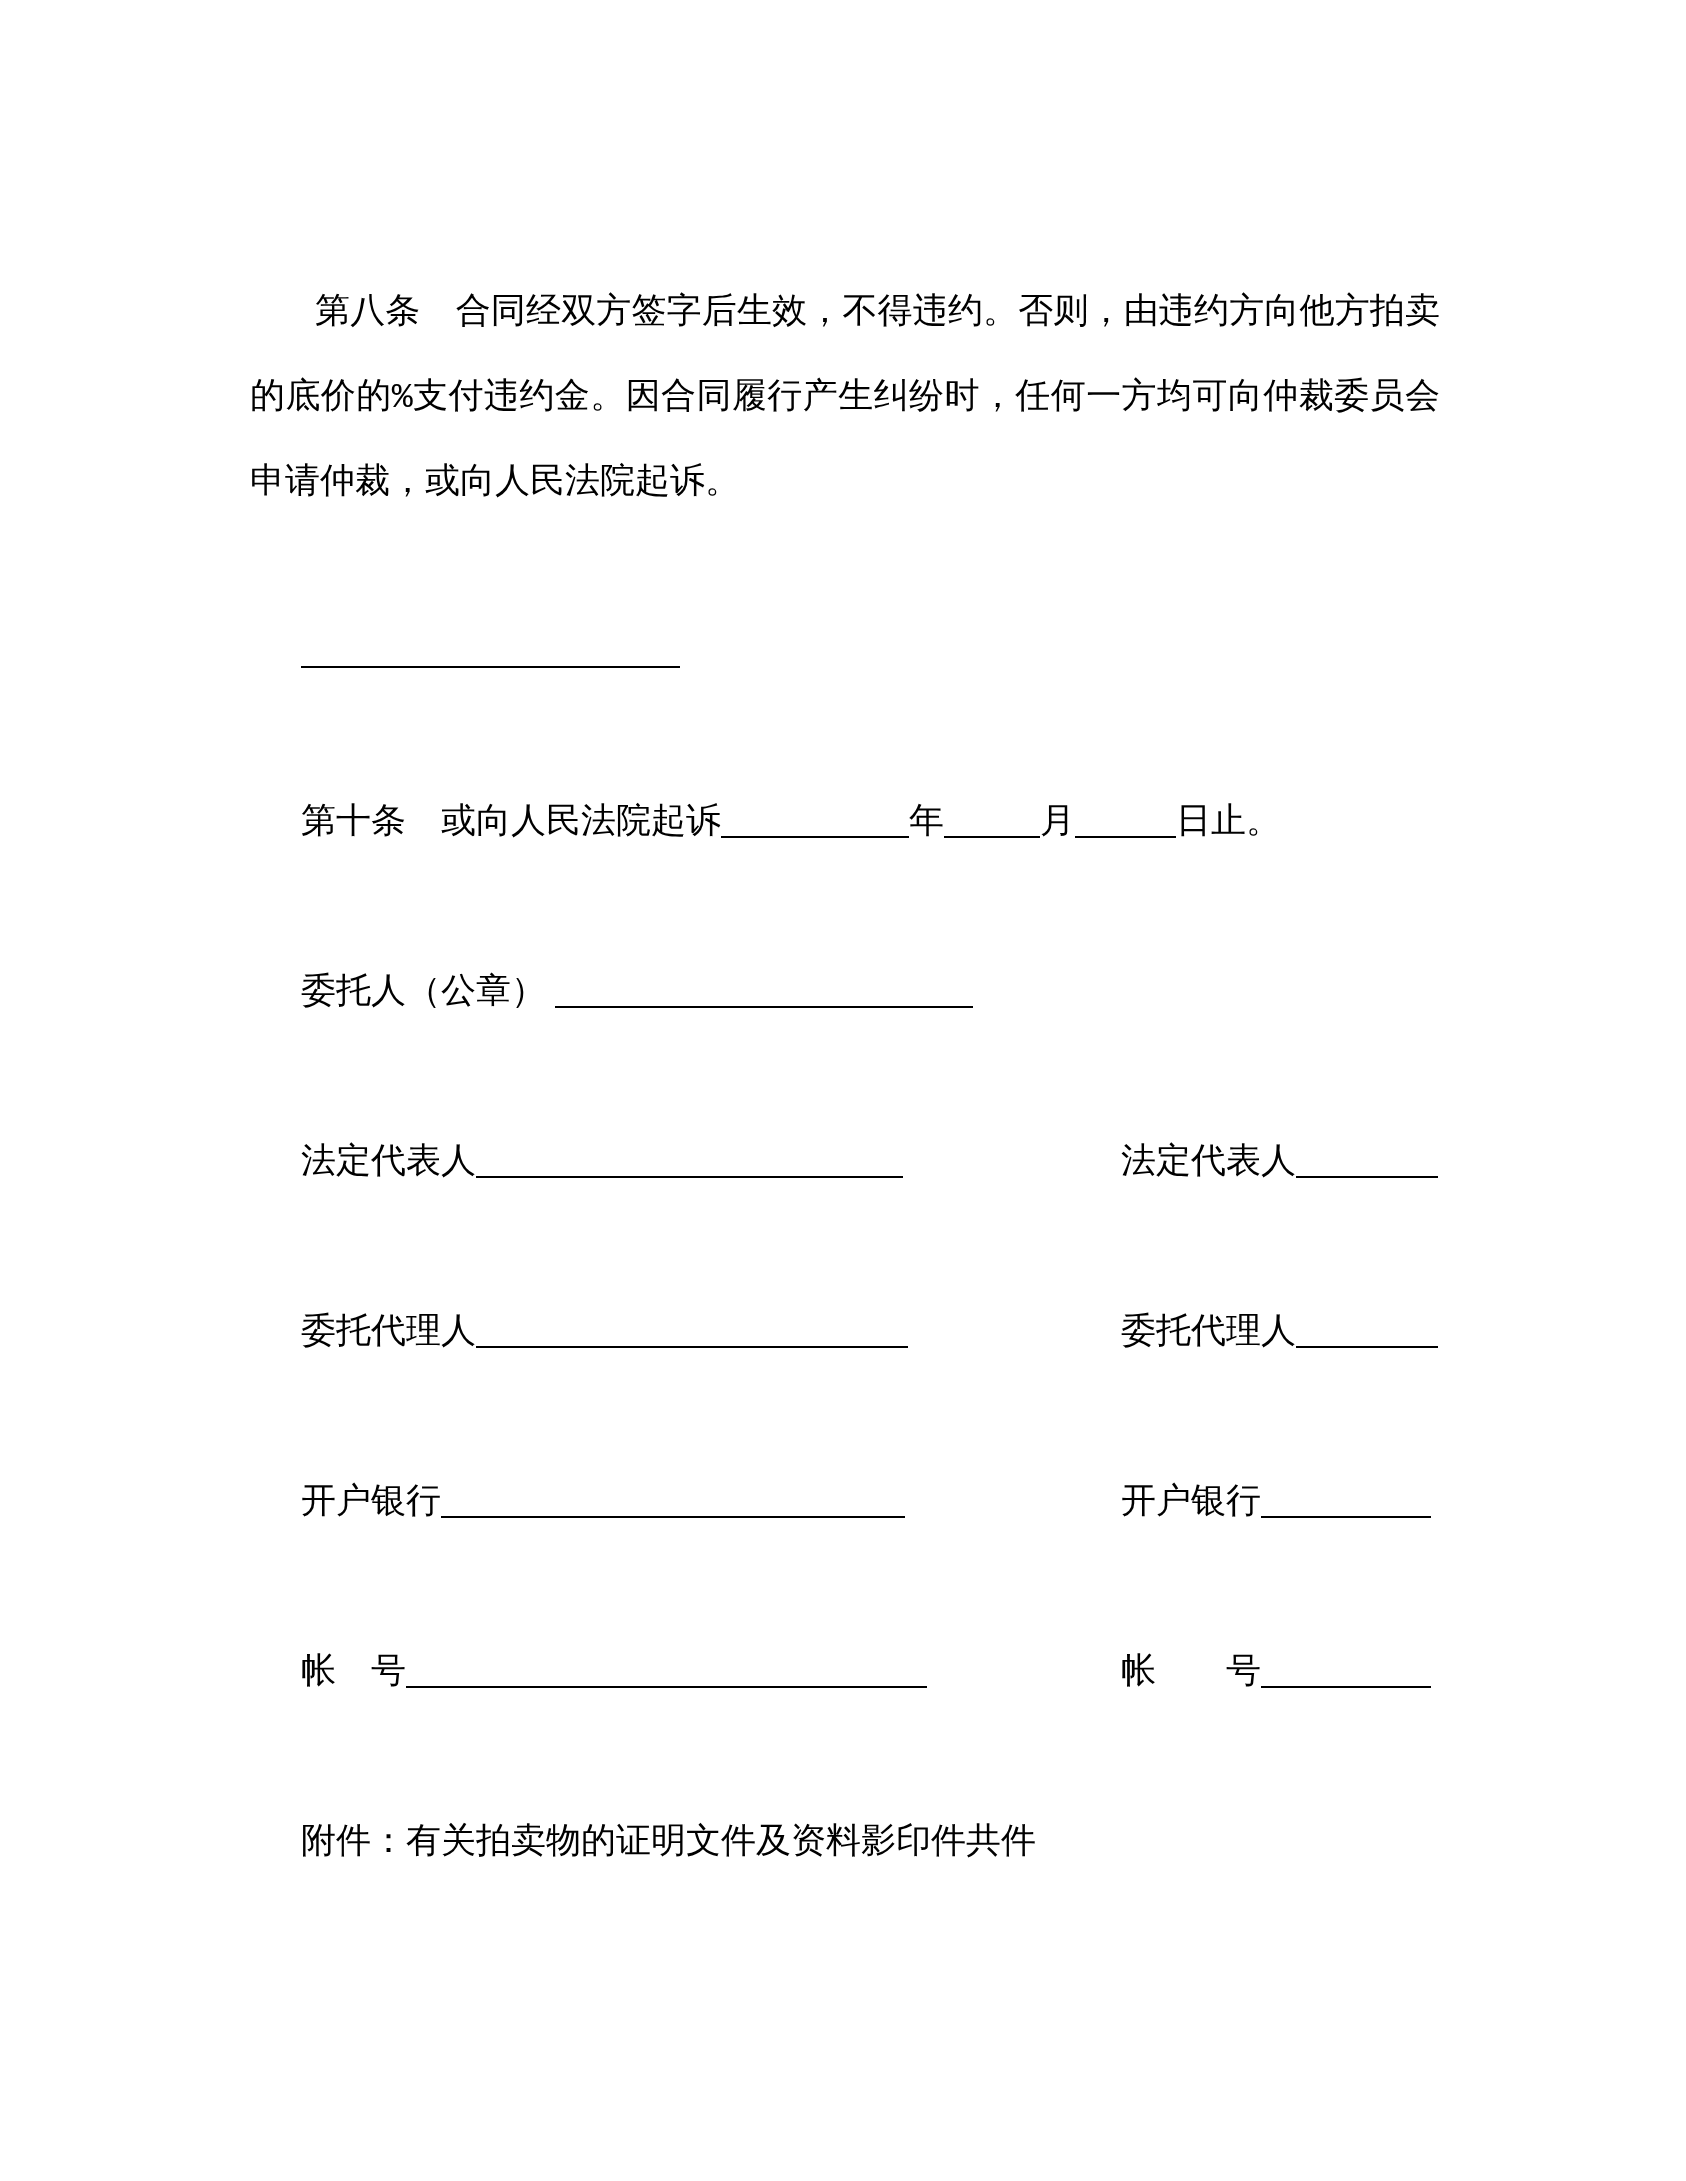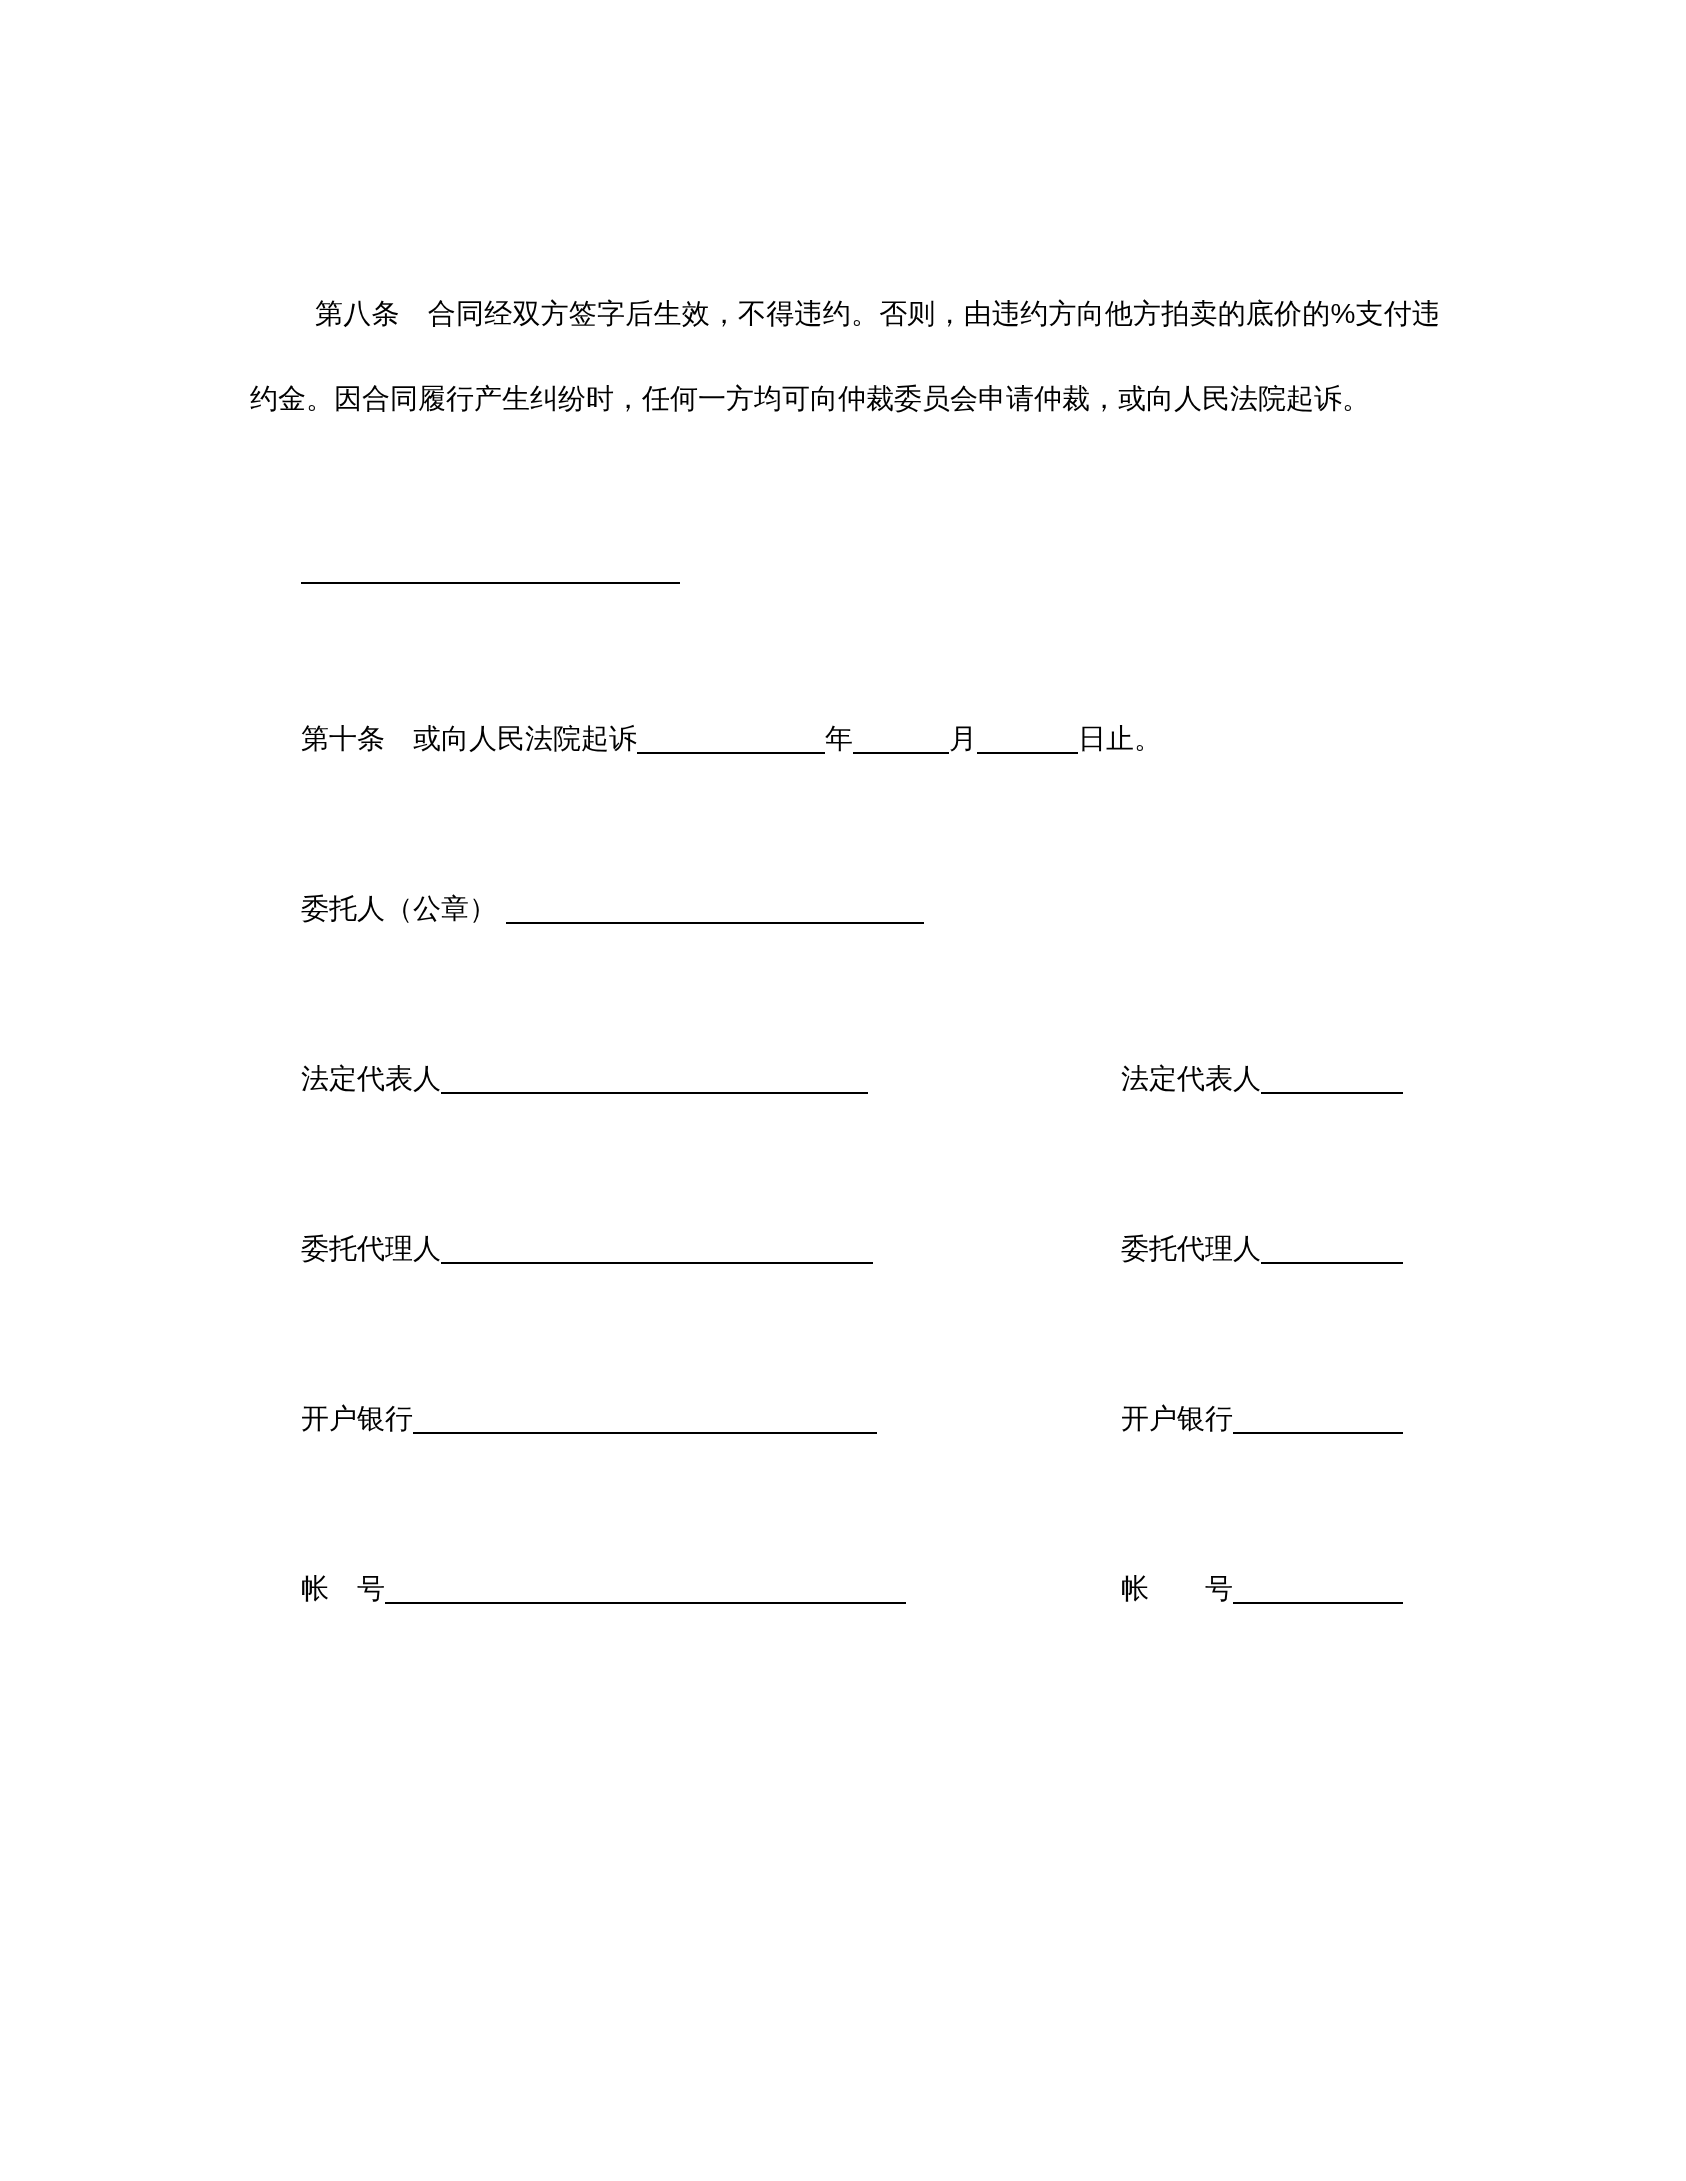--- a/index.html
+++ b/index.html
@@ -4,22 +4,22 @@
 <style>
   html, body { margin: 0; padding: 0; background: #e8e8e8; }
   .page {
     position: relative;
     width: 1686px;
     height: 2182px;
     margin: 0 auto;
     background: #ffffff;
     box-sizing: border-box;
     padding: 271px 246px 12px 250px;
-    font-family: Liberation Sans, sans-serif;
-    font-size: 28px;
+    font-family: Liberation Mono, monospace;
+    font-size: 35px;
     color: #000000;
   }
   .para {
     margin: 0;
     line-height: 85px;
     text-align: justify;
     text-indent: 65px;
   }
   .line {
     position: relative;
@@ -71,15 +71,16 @@
   <div class="line"><span>委托人（公章）</span><span class="blank gap-sm w-l1"></span></div>
 
   <div class="line"><span>法定代表人</span><span class="blank w-l2"></span><span class="sig-right"><span>法定代表人</span><span class="blank w-r2"></span></span></div>
 
   <div class="line"><span>委托代理人</span><span class="blank w-l3"></span><span class="sig-right"><span>委托代理人</span><span class="blank w-r3"></span></span></div>
 
   <div class="line"><span>开户银行</span><span class="blank w-l4"></span><span class="sig-right"><span>开户银行</span><span class="blank w-r4"></span></span></div>
 
   <div class="line"><span>帐　号</span><span class="blank w-l5"></span><span class="sig-right"><span>帐　　号</span><span class="blank w-r5"></span></span></div>
 
+  <div class="line"><span>附件：有关拍卖物的证明文件及资料影印件共件</span></div>
 
 </div>
 
 
 </body></html>

